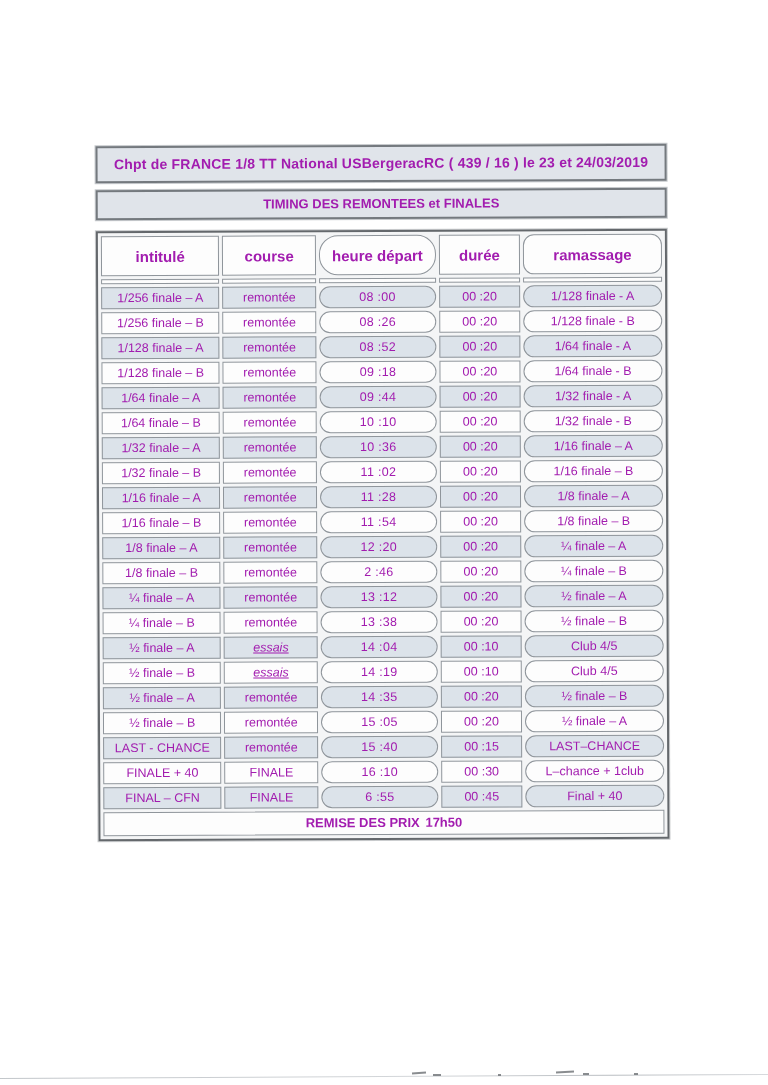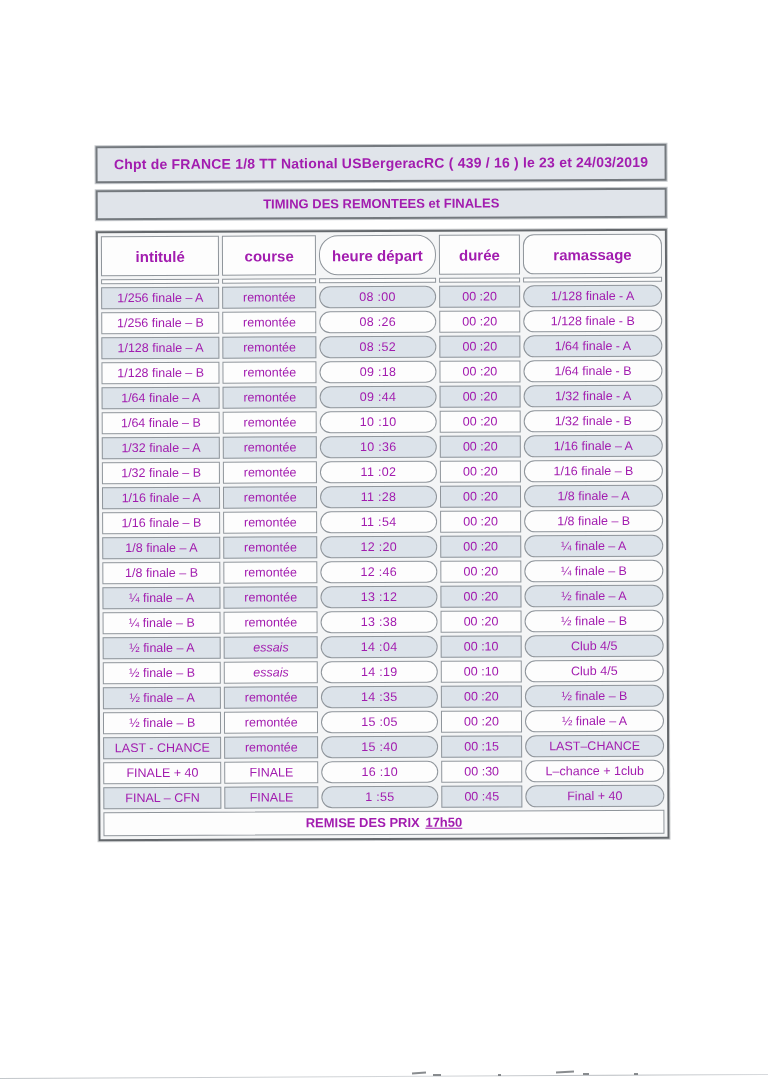--- a/index.html
+++ b/index.html
@@ -69,37 +69,38 @@
     height: 38px;
     font-weight: bold;
     font-size: 15px;
     background: #fdfdfd;
   }
   .spacer .tcell { height: 3px; }
   .trow.shaded .tcell { background: #dce3ea; }
   .tcell.bold { font-weight: normal; letter-spacing: 0.3px; }
   .tcell.essais {
     font-style: italic;
+    text-decoration: underline;
   }
   .col-intitule  { width: 21.6%; }
   .col-course    { width: 17.0%; }
   .col-heure     { width: 21.3%; border-radius: 19px; }
   .col-duree     { width: 14.7%; margin-left: 28px; }
   .col-ramassage { width: 25.4%; border-radius: 11px; }
   .footer-box {
     margin: 0 3px 3px 3px;
     border: 1px solid #8f959b;
     background: #fdfdfd;
     height: 22px;
     line-height: 22px;
     text-align: center;
     font-weight: bold;
     font-size: 13px;
   }
-  .footer-box .ftime { margin-left: 2px; text-decoration: underline; }
+  .footer-box .ftime { margin-left: 2px; }
   
   .scan-line {
     position: absolute;
     left: 0;
     top: 1076px;
     width: 768px;
     height: 1px;
     background: linear-gradient(to right, #c2c6ca 0%, #d4d7da 55%, #b9bdc1 80%, #d8dadd 100%);
     transform: rotate(-0.3deg);
   }
@@ -211,21 +212,21 @@
           <div class="trow shaded">
             <div class="tcell col-intitule">1/8 finale – A</div>
             <div class="tcell col-course">remontée</div>
             <div class="tcell col-heure bold">12 :20</div>
             <div class="tcell col-duree">00 :20</div>
             <div class="tcell col-ramassage">¼ finale – A</div>
           </div>
           <div class="trow">
             <div class="tcell col-intitule">1/8 finale – B</div>
             <div class="tcell col-course">remontée</div>
-            <div class="tcell col-heure bold">12 :46</div>
+            <div class="tcell col-heure bold">2 :46</div>
             <div class="tcell col-duree">00 :20</div>
             <div class="tcell col-ramassage">¼ finale – B</div>
           </div>
           <div class="trow shaded">
             <div class="tcell col-intitule">¼ finale – A</div>
             <div class="tcell col-course">remontée</div>
             <div class="tcell col-heure bold">13 :12</div>
             <div class="tcell col-duree">00 :20</div>
             <div class="tcell col-ramassage">½ finale – A</div>
           </div>
@@ -274,21 +275,21 @@
           <div class="trow">
             <div class="tcell col-intitule">FINALE + 40</div>
             <div class="tcell col-course">FINALE</div>
             <div class="tcell col-heure bold">16 :10</div>
             <div class="tcell col-duree">00 :30</div>
             <div class="tcell col-ramassage">L–chance + 1club</div>
           </div>
           <div class="trow shaded">
             <div class="tcell col-intitule">FINAL – CFN</div>
             <div class="tcell col-course">FINALE</div>
-            <div class="tcell col-heure bold">1 :55</div>
+            <div class="tcell col-heure bold">6 :55</div>
             <div class="tcell col-duree">00 :45</div>
             <div class="tcell col-ramassage">Final + 40</div>
           </div>
         </div>
 
       <div class="footer-box">
         <span>REMISE DES PRIX</span>
         <span class="ftime">17h50</span>
       </div>
     </div>

